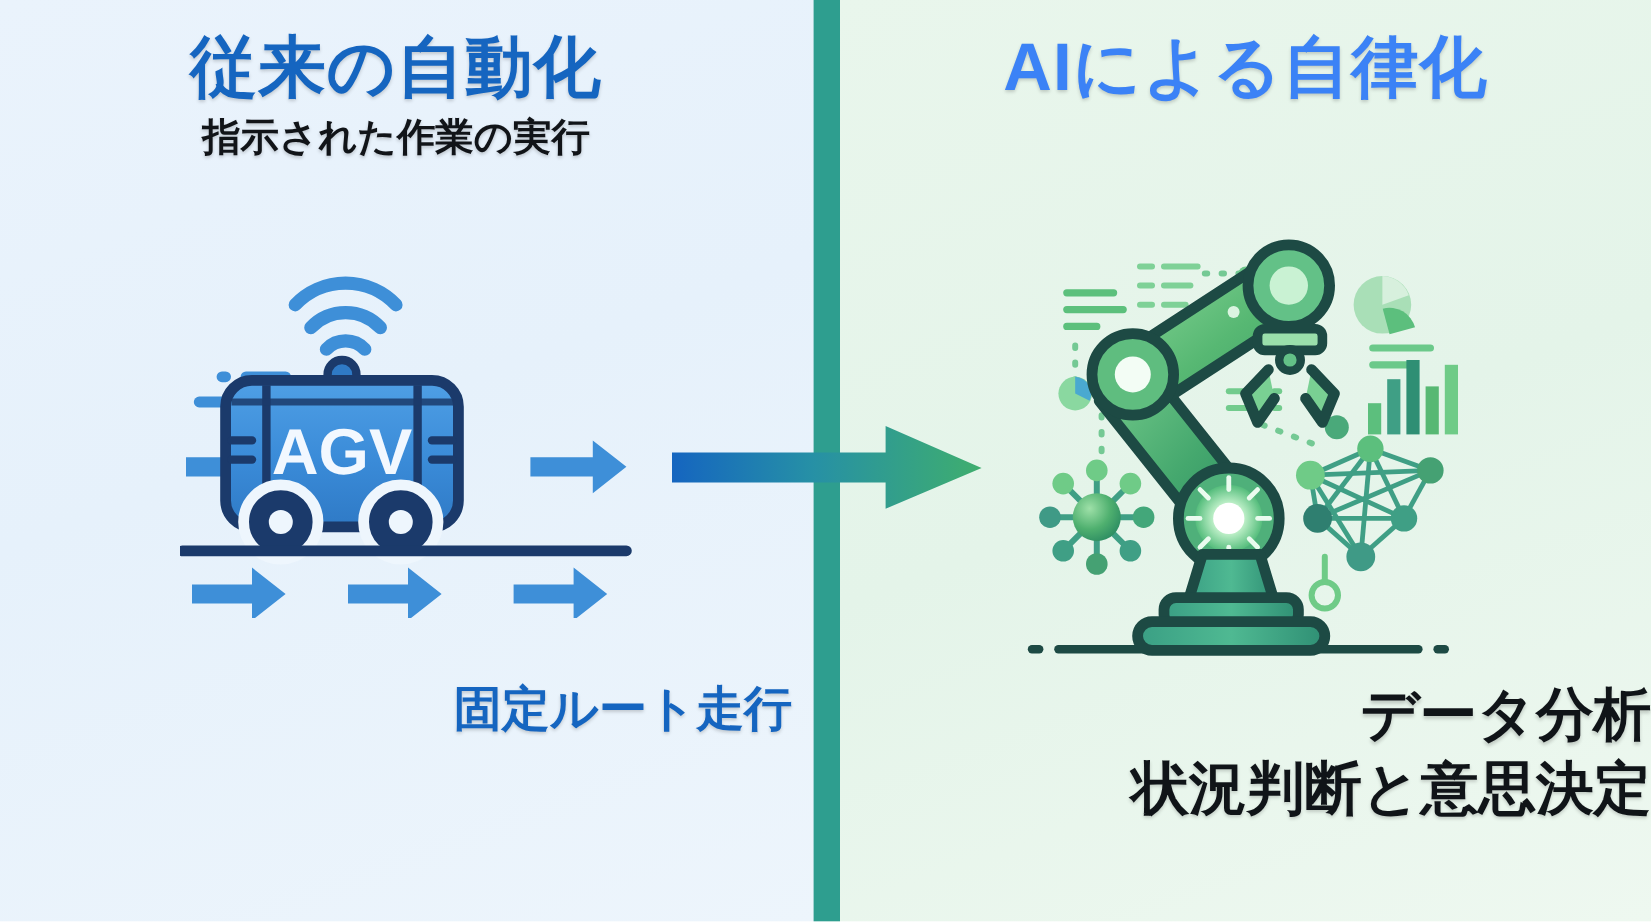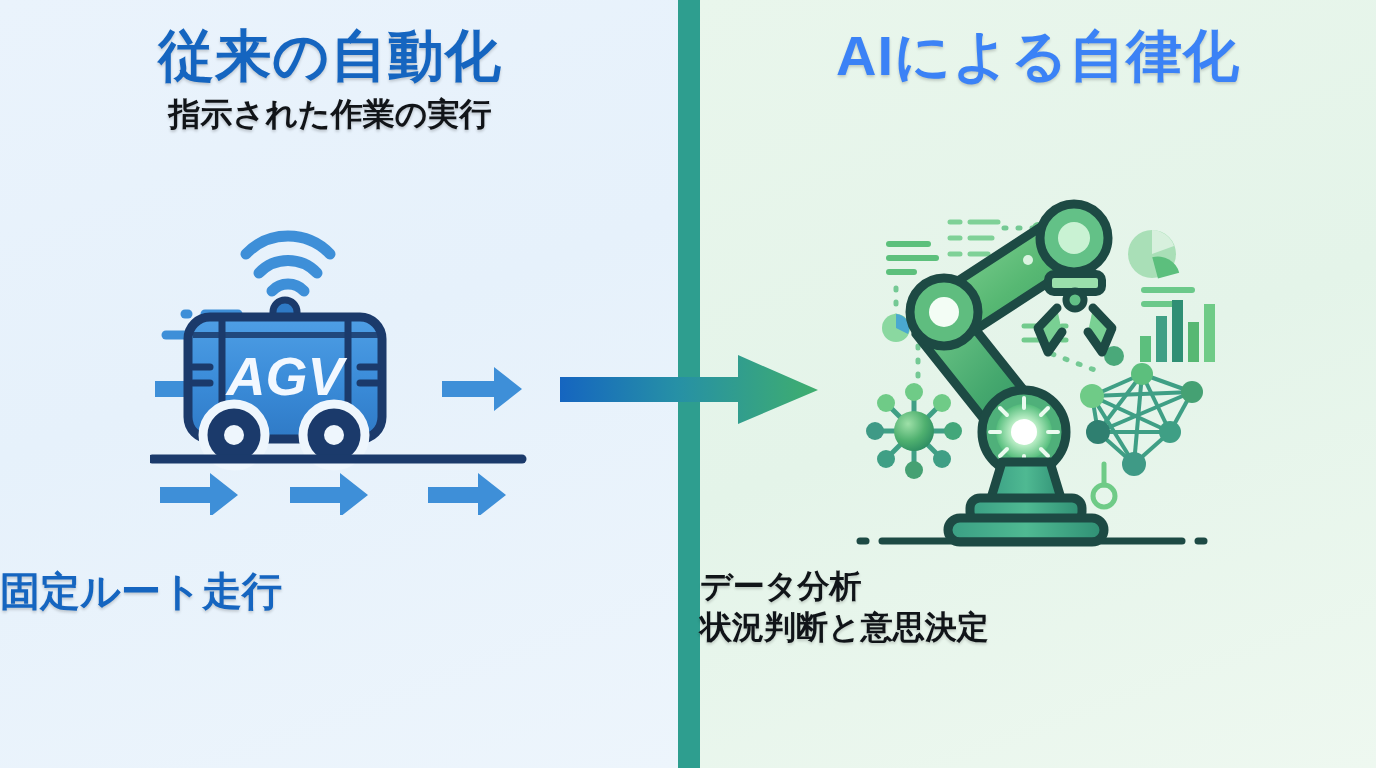--- a/index.html
+++ b/index.html
@@ -25,27 +25,27 @@
     text-shadow:0 2px 3px rgba(0,0,0,.18);
   }
   .title-left{color:#1565c0;}
   .title-right{color:#3b82f6;}
   .subtitle{
     font-size:32px;font-weight:700;color:#111418;line-height:1.15;margin-top:10px;
     text-shadow:0 2px 3px rgba(0,0,0,.20);
   }
 
   
-  .caption{position:absolute;text-align:left;line-height:1.28;}
+  .caption{position:absolute;text-align:right;line-height:1.28;}
   .caption-left{left:0;width:660px;top:566px;color:#1565c0;font-size:40px;font-weight:700;text-shadow:0 2px 3px rgba(0,0,0,.18);}
-  .caption-right{left:700px;width:676px;top:566px;color:#101418;font-size:32px;font-weight:700;text-shadow:0 2px 3px rgba(0,0,0,.18);}
+  .caption-right{left:700px;width:676px;top:566px;color:#101418;font-size:48px;font-weight:700;text-shadow:0 2px 3px rgba(0,0,0,.18);}
   .caption div{white-space:nowrap;}
 
   
-  .illus{position:absolute;font-style:italic;}
+  .illus{position:absolute;}
   .illus-left{left:150px;top:215px;width:400px;height:300px;}
   .illus-right{left:852px;top:196px;width:380px;height:352px;}
 
   
   .arrow-wrap{position:absolute;left:560px;top:352px;width:260px;height:75px;}
 </style>
 </head>
 <body>
 
 <div class="stage">

